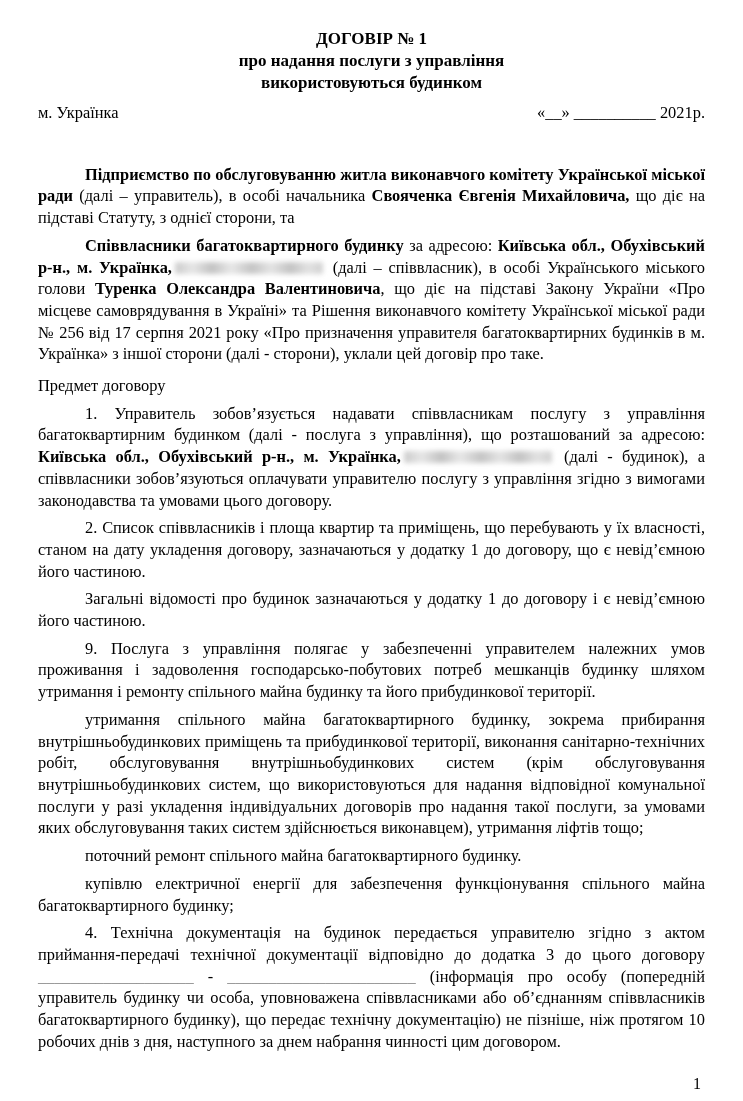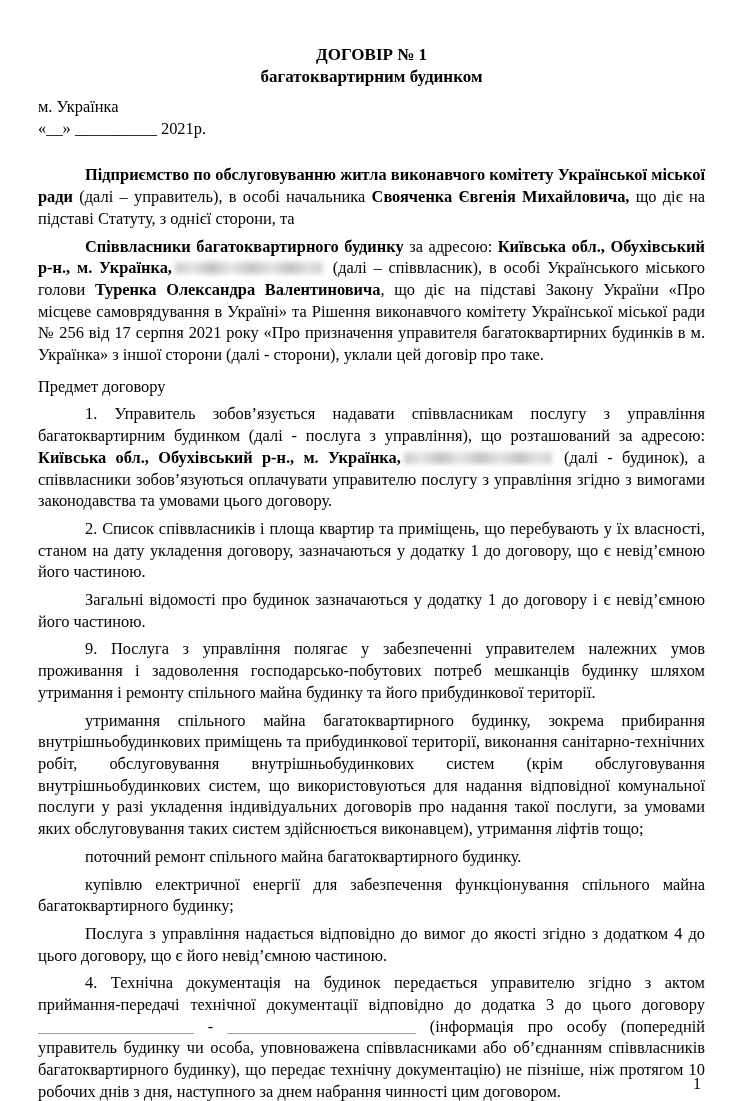--- a/index.html
+++ b/index.html
@@ -5,46 +5,45 @@
   html, body { margin: 0; padding: 0; background: #ffffff; }
   body {
     width: 743px; height: 1101px;
     font-family: "Liberation Serif", "DejaVu Serif", serif;
     color: #000;
   }
   .page {
     position: relative;
     width: 743px; height: 1101px;
     box-sizing: border-box;
-    padding: 44px 38px 0 38px;
+    padding: 28px 38px 0 38px;
     overflow: hidden;
     background: #fff;
   }
   .doc-title {
     text-align: center;
     font-weight: bold;
     font-size: 17px;
     line-height: 22px;
   }
   .dateline {
     display: flex;
     justify-content: space-between;
     margin-top: 8px;
     font-size: 16.4px;
     line-height: 21.7px;
-    flex-direction: column;
   }
   p.para {
     margin: 6px 0 0 0;
     font-size: 16.4px;
     line-height: 21.7px;
     text-align: justify;
     text-indent: 47px;
   }
-  p.para.first { margin-top: 25px; }
+  p.para.first { margin-top: 40px; }
   p.heading {
     margin: 10px 0 2px 0;
     font-size: 16.4px;
     line-height: 21.7px;
     text-align: left;
     text-indent: 0;
   }
   .redact {
     display: inline-block;
     width: 148px; height: 12px;
@@ -63,21 +62,22 @@
     font-size: 16px;
   }
 </style>
 </head>
 <body>
 
 <div class="page">
 
   <div class="doc-title">
     <div>ДОГОВІР № 1</div>
-    <div>багатоквартирним будинком</div>
+    <div>про надання послуги з управління</div>
+    <div>використовуються будинком</div>
   </div>
 
   <div class="dateline">
     <span>м. Українка</span>
     <span>«__» __________ 2021р.</span>
   </div>
 
   <p class="para first"><b>Підприємство по обслуговуванню житла виконавчого комітету Української міської ради </b><span>(далі – управитель), в особі начальника </span><b>Свояченка Євгенія Михайловича,</b><span> що діє на підставі Статуту, з однієї сторони, та</span></p>
 
   <p class="para"><b>Співвласники багатоквартирного будинку</b><span> за адресою: </span><b>Київська обл., Обухівський р-н., м. Українка,</b><span class="redact"></span><span> (далі – співвласник), в особі Українського міського голови </span><b>Туренка Олександра Валентиновича</b><span>, що діє на підставі Закону України «Про місцеве самоврядування в Україні» та Рішення виконавчого комітету Української міської ради № 256 від 17 серпня 2021 року «Про призначення управителя багатоквартирних будинків в м. Українка» з іншої сторони (далі - сторони), уклали цей договір про таке.</span></p>
@@ -92,19 +92,18 @@
 
   <p class="para">9. Послуга з управління полягає у забезпеченні управителем належних умов проживання і задоволення господарсько-побутових потреб мешканців будинку шляхом утримання і ремонту спільного майна будинку та його прибудинкової території.</p>
 
 
   <p class="para">утримання спільного майна багатоквартирного будинку, зокрема прибирання внутрішньобудинкових приміщень та прибудинкової території, виконання санітарно-технічних робіт, обслуговування внутрішньобудинкових систем (крім обслуговування внутрішньобудинкових систем, що використовуються для надання відповідної комунальної послуги у разі укладення індивідуальних договорів про надання такої послуги, за умовами яких обслуговування таких систем здійснюється виконавцем), утримання ліфтів тощо;</p>
 
   <p class="para">поточний ремонт спільного майна багатоквартирного будинку.</p>
 
   <p class="para">купівлю електричної енергії для забезпечення функціонування спільного майна багатоквартирного будинку;</p>
 
-  <p class="para">Послуга з управління надається відповідно до вимог до якості згідно з додатком 4 до цього договору, що є його невід’ємною частиною.</p>
 
   <p class="para"><span>4. Технічна документація на будинок передається управителю згідно з актом приймання-передачі технічної документації відповідно до додатка 3 до цього договору </span><span class="blank">___________________</span><span> - </span><span class="blank">_______________________</span><span> (інформація про особу (попередній управитель будинку чи особа, уповноважена співвласниками або об’єднанням співвласників багатоквартирного будинку), що передає технічну документацію) не пізніше, ніж протягом 10 робочих днів з дня, наступного за днем набрання чинності цим договором.</span></p>
 
   <div class="page-number">1</div>
 
 </div>
 
 </body></html>

